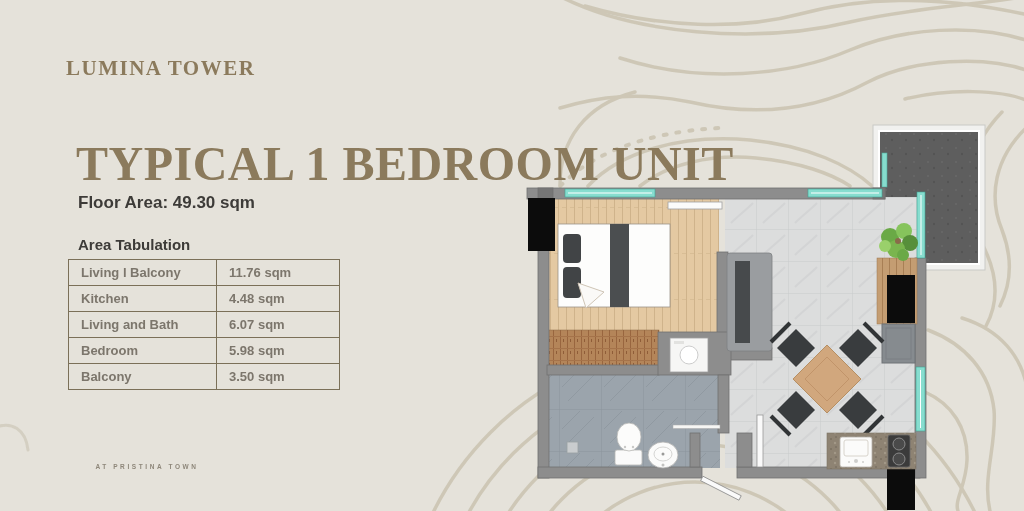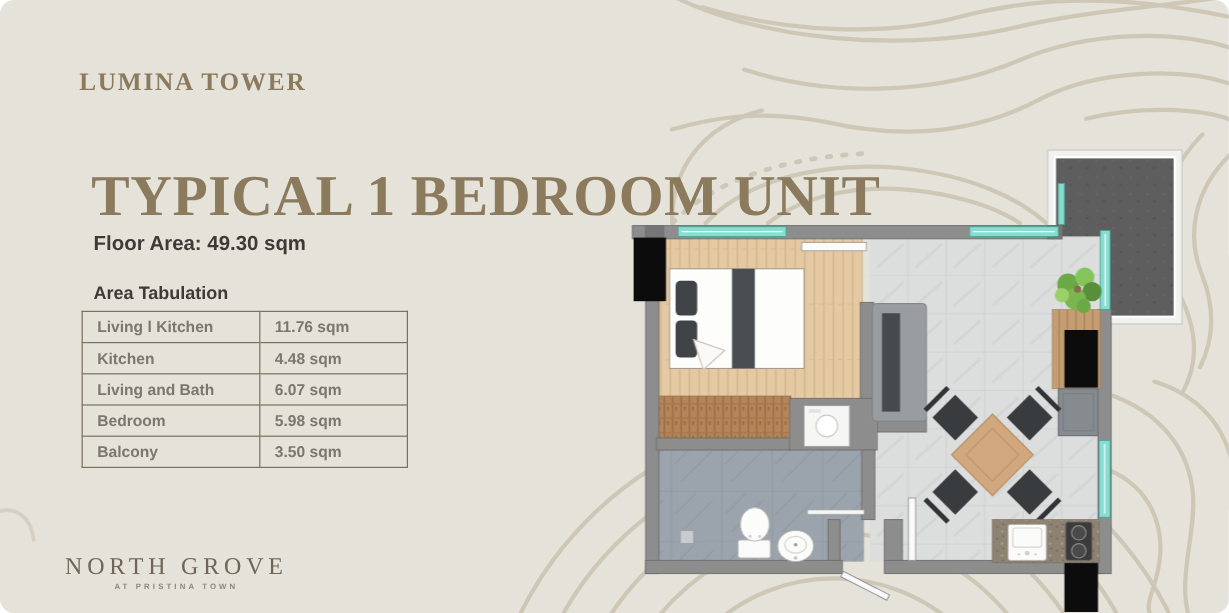--- a/index.html
+++ b/index.html
@@ -1,20 +1,19 @@
 <!DOCTYPE html>
 <html style="--bg: #e5e2da; --contour: #cbc5b3; --brown: #8b7a5c; --ink: #3d3b38; --tableBorder: #7b7058; --tableText: #7c766c; --logo: #6f6659; --windowTeal: #87ddcf; --wallGray: #8d8d8d; --woodFloor: #e4c9a2; --wardrobeWood: #b48559; --livingTile: #dcdddd; --bathTile: #9ba4ac; --balconyTile: #5e5e5e;"><head>
 <meta charset="utf-8">
 <style>
   html,body{margin:0;padding:0;}
   #canvas{
     position:relative; width:1024px; height:511px; overflow:hidden;
     background:var(--bg,#e5e2da);
     font-family:"Liberation Sans", sans-serif;
-    border-radius:12px;
   }
   #contours{position:absolute; left:0; top:0; z-index:0;}
   #plan{position:absolute; left:518px; top:115px; width:482px; height:396px; z-index:2;}
   .textcol{position:absolute; z-index:3;}
   .brand{
     left:66px; top:56px;
     font-family:"Liberation Serif", serif; font-weight:700;
     font-size:21px; letter-spacing:1.5px; color:var(--brown,#8b7a5c);
   }
   .title{
@@ -83,21 +82,21 @@
   </svg>
 
   <div class="textcol brand">LUMINA TOWER</div>
   <div class="textcol title">TYPICAL 1 BEDROOM UNIT</div>
   <div class="textcol floor-area">Floor Area: 49.30 sqm</div>
   <div class="textcol tab-heading">Area Tabulation</div>
 
   <table class="areas">
     <tbody>
       <tr>
-        <td>Living  l Kitchen</td>
+        <td>Living  l Balcony</td>
         <td class="val">11.76 sqm</td>
       </tr>
       <tr>
         <td>Kitchen</td>
         <td class="val">4.48 sqm</td>
       </tr>
       <tr>
         <td>Living and Bath</td>
         <td class="val">6.07 sqm</td>
       </tr>
@@ -106,21 +105,20 @@
         <td class="val">5.98 sqm</td>
       </tr>
       <tr>
         <td>Balcony</td>
         <td class="val">3.50 sqm</td>
       </tr>
     </tbody>
   </table>
 
   <div class="textcol logo">
-    <div class="name">NORTH GROVE</div>
     <div class="tagline">AT PRISTINA TOWN</div>
   </div>
 
   <svg id="plan" viewBox="0 0 482 396">
     <defs>
       <pattern id="woodP" width="8" height="46" patternUnits="userSpaceOnUse">
         <rect width="8" height="46" fill="#e4c9a2"></rect>
         <rect width="1" height="46" fill="#cfb38b"></rect>
         <rect x="4" width="4" height="1" fill="#d8bd95"></rect>
       </pattern>

